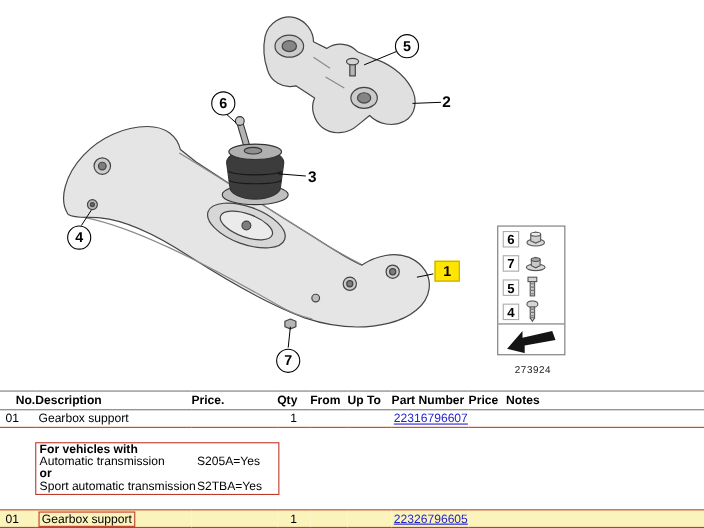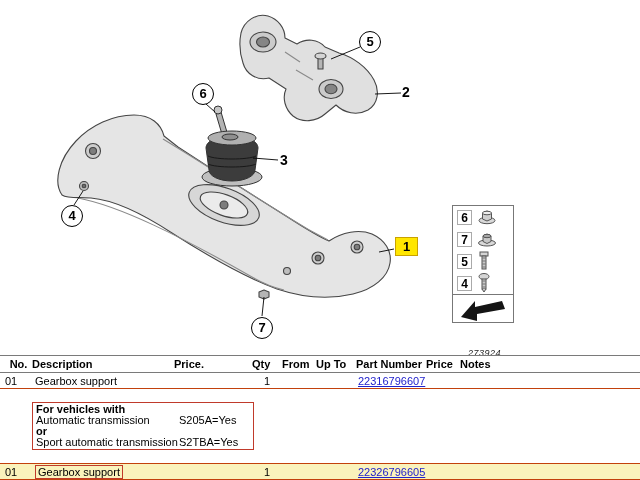--- a/index.html
+++ b/index.html
@@ -17,29 +17,29 @@
   .callout.plain { font-size:14px; }
   .callout.boxed { background:var(--callout-highlight,#FFE600);
                    border:1.5px solid var(--callout-highlight-border,#C9A200);
                    padding:1px 7px; font-size:13px; }
 
   .legend { position:absolute; left:452px; top:205px; width:62px; border:1px solid #777; background:#fff; }
   .legend-row { display:flex; align-items:center; height:22px; padding:0 4px; gap:5px; }
   .legend-num { font-weight:bold; font-size:12px; width:15px; height:15px; line-height:14px;
                 text-align:center; border:1px solid #aaa; }
   .legend-arrow { border-top:1px solid #777; height:28px; display:flex; align-items:center; justify-content:center; }
-  .diagram-number { position:absolute; left:468px; top:348px; font-size:9px; color:#222; letter-spacing:0.5px;font-style:italic; }
+  .diagram-number { position:absolute; left:468px; top:331px; font-size:9px; color:#222; letter-spacing:0.5px; }
 
   
   .parts-table { position:absolute; top:355px; left:0; width:640px; border-collapse:collapse;
                  table-layout:fixed; font-size:11px; }
   .parts-table thead tr { height:17px; }
   .parts-table th { font-weight:bold; border-top:1px solid #7a7a7a; border-bottom:1px solid #7a7a7a;
                     text-align:left; padding:0; white-space:nowrap; }
-  .parts-table th.c-no { text-align:center; padding-left:5px; }
+  .parts-table th.c-no { text-align:right; padding-left:5px; }
   .parts-table tbody tr { height:16px; }
   .parts-table td { border-bottom:1px solid #c2410c; padding:0; vertical-align:middle; white-space:nowrap; }
   td.c-no   { padding-left:5px; }
   td.c-desc { padding-left:3px; }
   td.c-qty  { text-align:center; }
   td.c-part { padding-left:2px; }
   .part-link { color:var(--link,#2222CC); text-decoration:underline; cursor:pointer; }
   tr.hl td { background:var(--highlight-row,#FAF3BC); }
   .red-mark { display:inline-block; border:1px solid var(--red-mark,#C03A2B); padding:0 2px; }
   .group-box { margin:13px 0; border:1px solid var(--red-mark,#C03A2B); padding:1px 3px; width:222px; }

